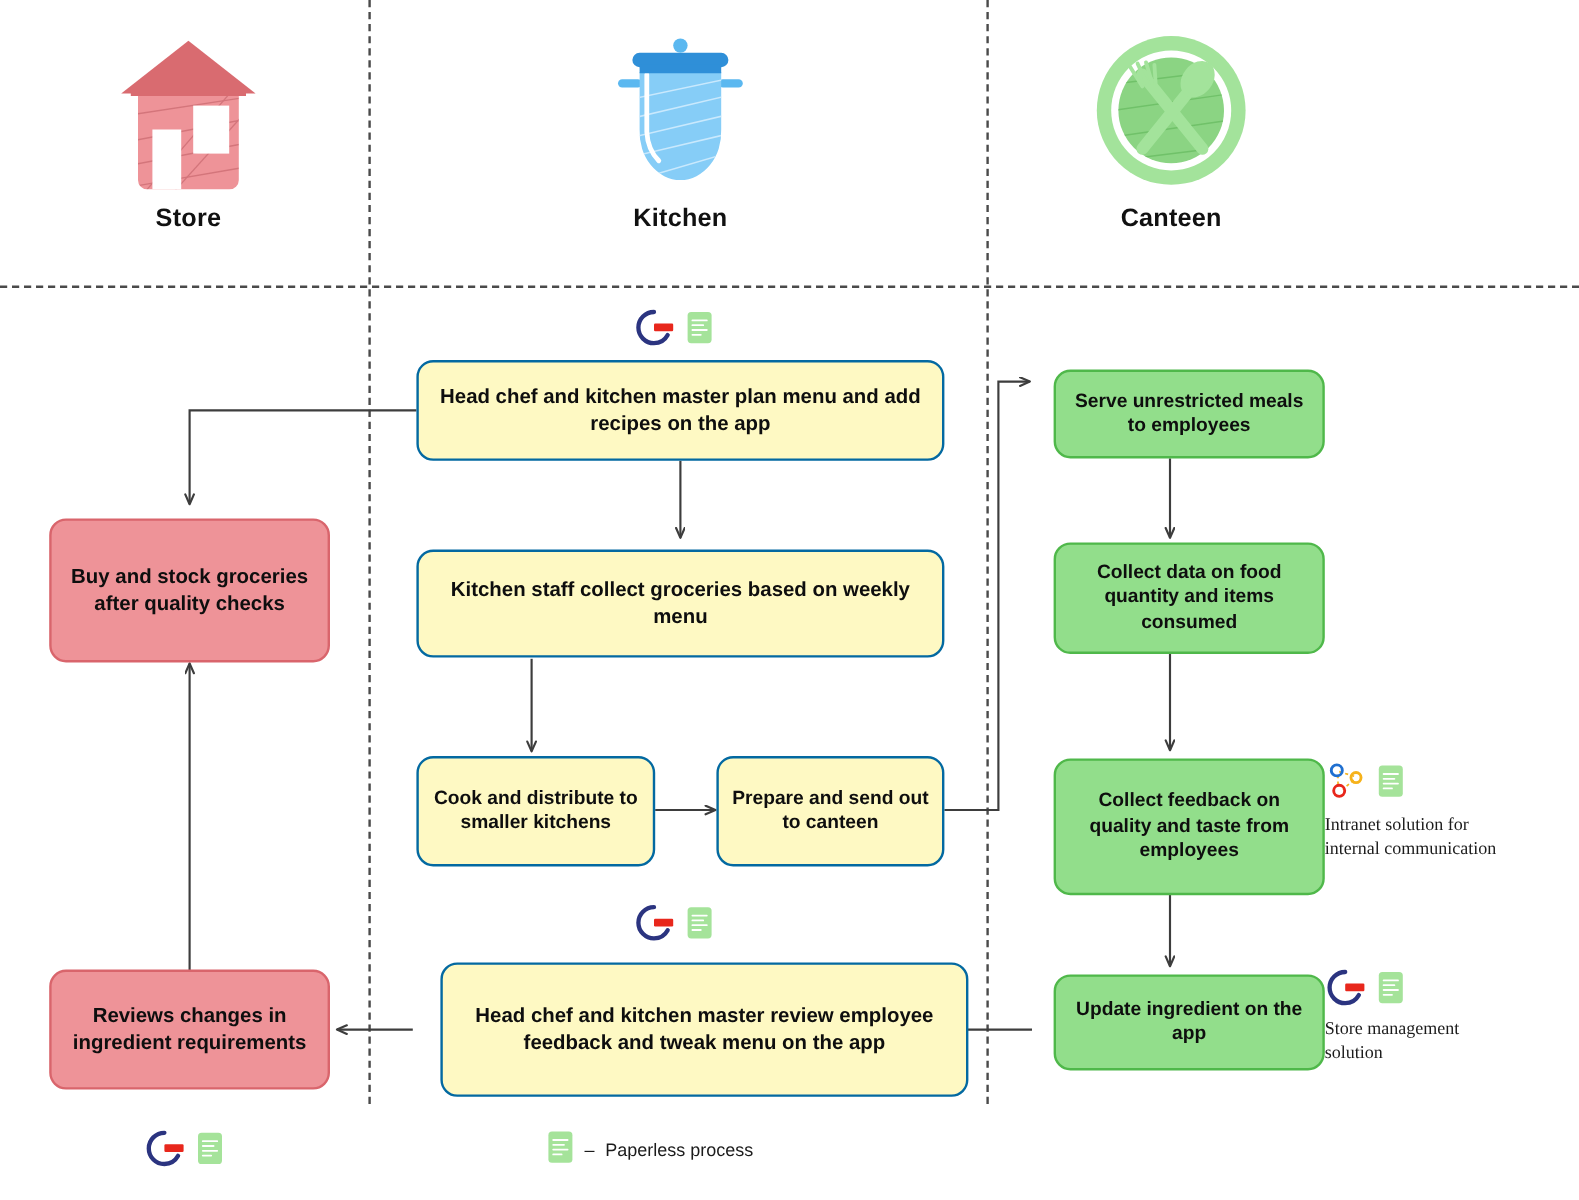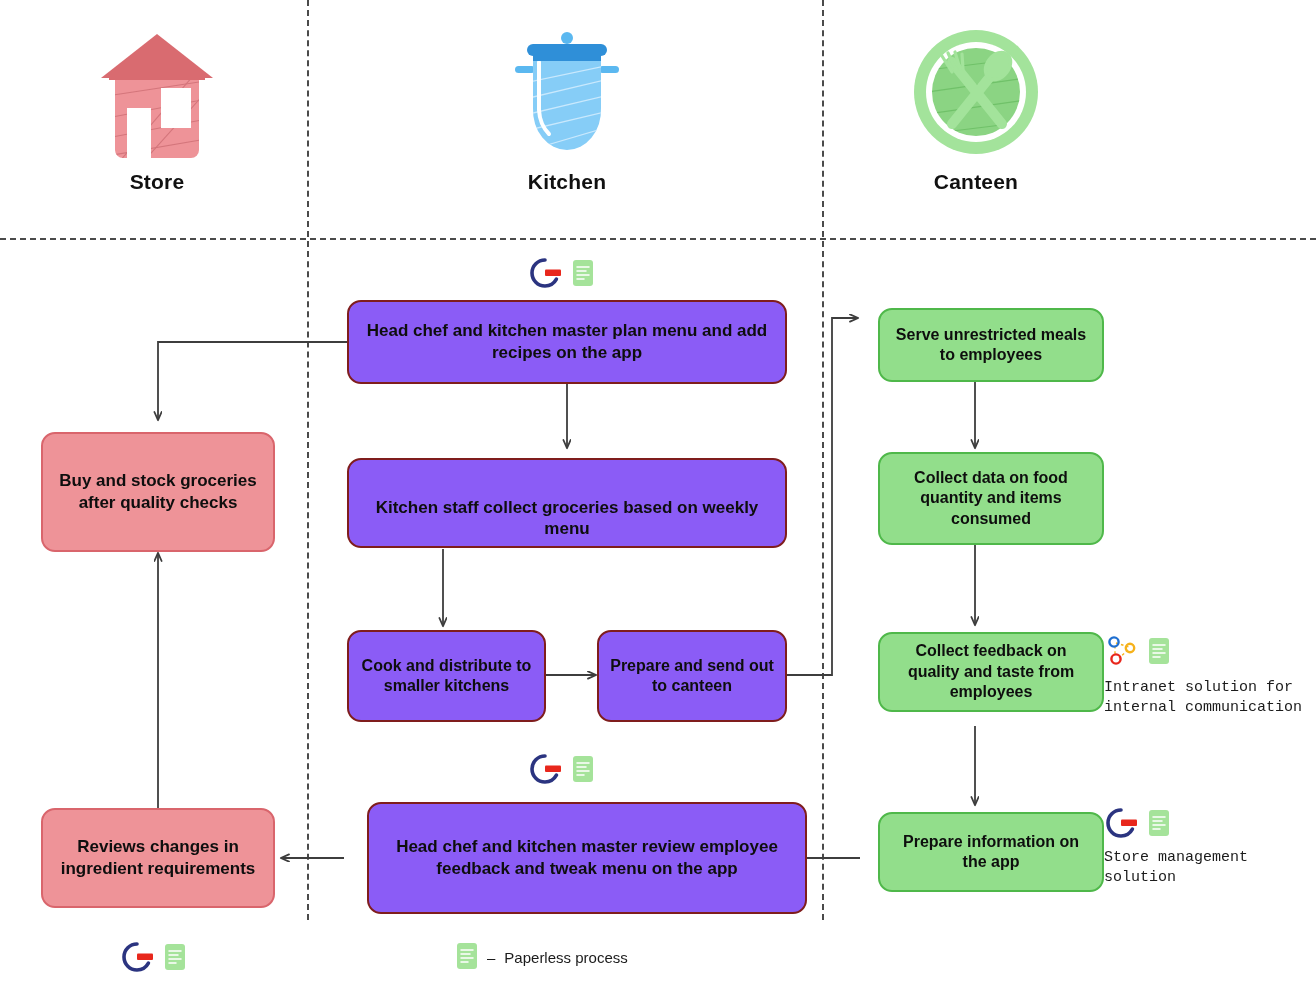--- a/index.html
+++ b/index.html
@@ -33,35 +33,35 @@
   .box {
     position: absolute;
     border-radius: 14px;
     display: flex; align-items: center; justify-content: center;
     text-align: center;
     font-weight: bold;
     color: #0e0e0e;
     line-height: 1.28;
     padding: 6px 10px;
   }
-  .box.blue  { background: #8b5cf6; border: 2px solid #7f1d1d; }
+  .box.blue  { background: #fef9c3; border: 2px solid #0369a1; }
   .box.green { background: #92DE8B; border: 2px solid #4FB84A; margin-left: 16px; }
   .box.pink  { background: #EE9398; border: 2px solid #D9656C; }
 
   
   .conn { position: absolute; overflow: visible; }
   .conn path, .conn line { fill: none; stroke: #3d3d3d; stroke-width: 1.8; }
   .conn polyline { fill: none; stroke: #3d3d3d; stroke-width: 1.8; }
 
   
   .icon-row { position: absolute; display: flex; align-items: center; gap: 10px; }
   .legend-text {
     position: absolute;
     font-size: 15px; color: #1b1b1b; line-height: 1.35;
-    font-family: Liberation Mono, monospace;
+    font-family: Liberation Serif, serif;
   }
   .legend-inline {
     position: absolute; display: flex; align-items: center; gap: 9px;
     font-size: 15px; color: #1b1b1b;
   }
   .dash-sep { color: #1b1b1b; font-size: 15px; }
 </style>
 </head>
 <body>
 
@@ -184,21 +184,21 @@
 
     <line x1="344" y1="858" x2="281" y2="858" marker-end="url(#ah)"></line>
 
     <line x1="158" y1="810" x2="158" y2="553" marker-end="url(#ah)"></line>
   </svg>
 
   <div class="box blue" style="left:347px; top:300px; width:440px; height:84px; font-size:17px;">
     <span>Head chef and kitchen master plan menu and add recipes on the app</span>
   </div>
 
-  <div class="box blue" style="left:347px; top:458px; width:440px; height:90px; font-size:17px;align-items:flex-end;">
+  <div class="box blue" style="left:347px; top:458px; width:440px; height:90px; font-size:17px;">
     <span>Kitchen staff collect groceries based on weekly menu</span>
   </div>
 
   <div class="box blue" style="left:347px; top:630px; width:199px; height:92px; font-size:16px;">
     <span>Cook and distribute to smaller kitchens</span>
   </div>
 
   <div class="box blue" style="left:597px; top:630px; width:190px; height:92px; font-size:16px;">
     <span>Prepare and send out to canteen</span>
   </div>
@@ -216,26 +216,26 @@
   </div>
 
   <div class="box green" style="left:862px; top:308px; width:226px; height:74px; font-size:16px;">
     <span>Serve unrestricted meals to employees</span>
   </div>
 
   <div class="box green" style="left:862px; top:452px; width:226px; height:93px; font-size:16px;">
     <span>Collect data on food quantity and items consumed</span>
   </div>
 
-  <div class="box green" style="left:862px; top:632px; width:226px; height:80px; font-size:16px;">
+  <div class="box green" style="left:862px; top:632px; width:226px; height:114px; font-size:16px;">
     <span>Collect feedback on quality and taste from employees</span>
   </div>
 
   <div class="box green" style="left:862px; top:812px; width:226px; height:80px; font-size:16px;">
-    <span>Prepare information on the app</span>
+    <span>Update ingredient on the app</span>
   </div>
 
   <div class="icon-row" style="left:528px; top:256px;">
     <span>
       <svg width="34" height="34" viewBox="0 0 34 34">
         <path d="M17 4 a13 13 0 1 0 0 26 a13 13 0 0 0 11.4 -6.8" fill="none" stroke="#2B3480" stroke-width="3.6" stroke-linecap="round"></path>
         <rect x="17" y="13.6" width="16" height="6.4" rx="1" fill="#E8271C"></rect>
       </svg>
     </span>
     <span>

